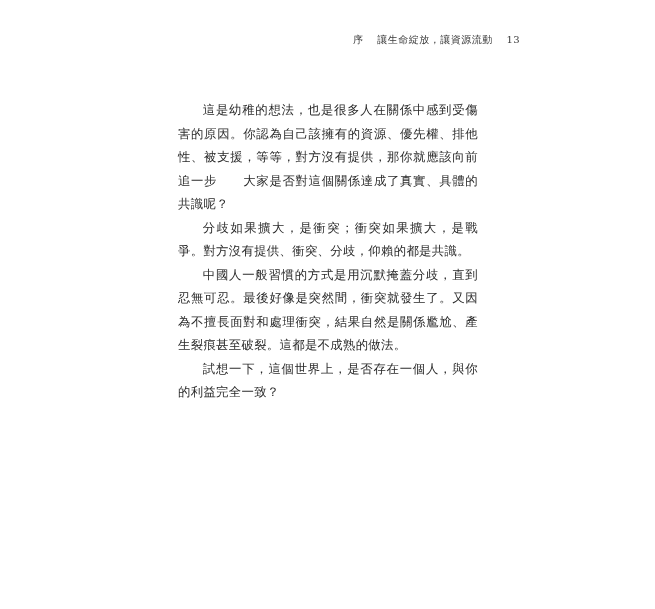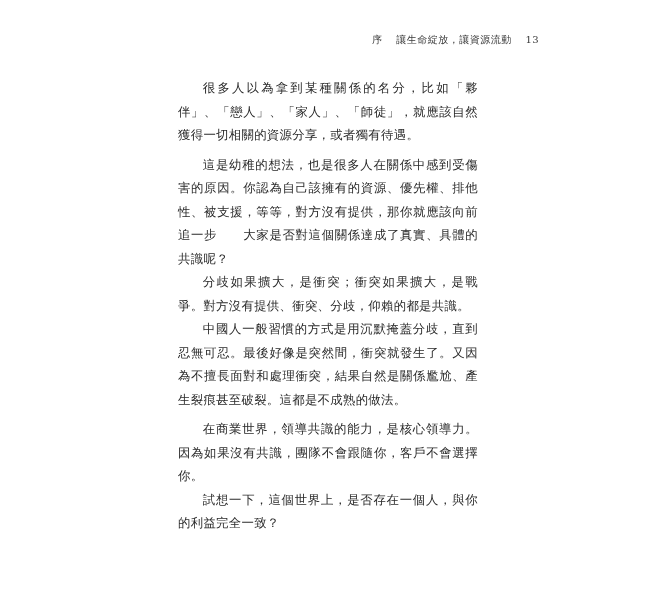--- a/index.html
+++ b/index.html
@@ -2,42 +2,40 @@
 <html><head>
   <meta charset="utf-8">
   <style>
     html, body { margin: 0; padding: 0; background: #ffffff; }
     body {
       width: 655px; height: 609px; position: relative; overflow: hidden;
       font-family: "DejaVu Serif", "Liberation Serif", serif;
       color: #2a2a2a;
     }
     .running-head {
-      position: absolute; top: 33px; left: 372px; width: 270px;
+      position: absolute; top: 33px; left: 353px; width: 270px;
       font-size: 10px; color: #3a3a3a; letter-spacing: 0.5px; white-space: nowrap;
     }
     .running-head .sec { margin-right: 10px; }
     .running-head .num { margin-left: 10px; }
     .body-text {
       position: absolute; left: 178px; top: 76px; width: 300px;
       font-size: 12.4px; line-height: 23.5px; letter-spacing: 0.3px;
     }
     .para { margin: 0; text-indent: 2em; text-align: justify; }
-    .para.gap { margin-top: 6px; }
+    .para.gap { margin-top: 22px; }
   </style>
 </head>
 <body>
 
 <div class="running-head">
   <span class="sec">序</span>
   <span>讓生命綻放，讓資源流動</span>
   <span class="num">13</span>
 </div>
 
 <div class="body-text">
-  <p class="para">很多人以為拿到某種關係的名分，比如「夥伴」、「戀人」、「家人」、「師徒」，就應該自然獲得一切相關的資源分享，或者獨有待遇。</p>
   <p class="para gap">這是幼稚的想法，也是很多人在關係中感到受傷害的原因。你認為自己該擁有的資源、優先權、排他性、被支援，等等，對方沒有提供，那你就應該向前追一步　　大家是否對這個關係達成了真實、具體的共識呢？</p>
   <p class="para">分歧如果擴大，是衝突；衝突如果擴大，是戰爭。對方沒有提供、衝突、分歧，仰賴的都是共識。</p>
   <p class="para">中國人一般習慣的方式是用沉默掩蓋分歧，直到忍無可忍。最後好像是突然間，衝突就發生了。又因為不擅長面對和處理衝突，結果自然是關係尷尬、產生裂痕甚至破裂。這都是不成熟的做法。</p>
-  <p class="para gap">在商業世界，領導共識的能力，是核心領導力。因為如果沒有共識，團隊不會跟隨你，客戶不會選擇你。</p>
   <p class="para">試想一下，這個世界上，是否存在一個人，與你的利益完全一致？</p>
 
 </div>
 
 </body></html>

